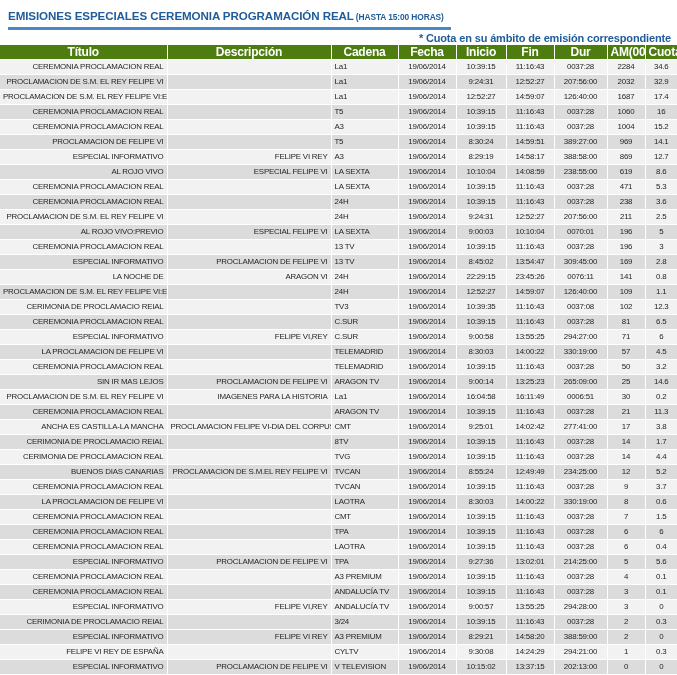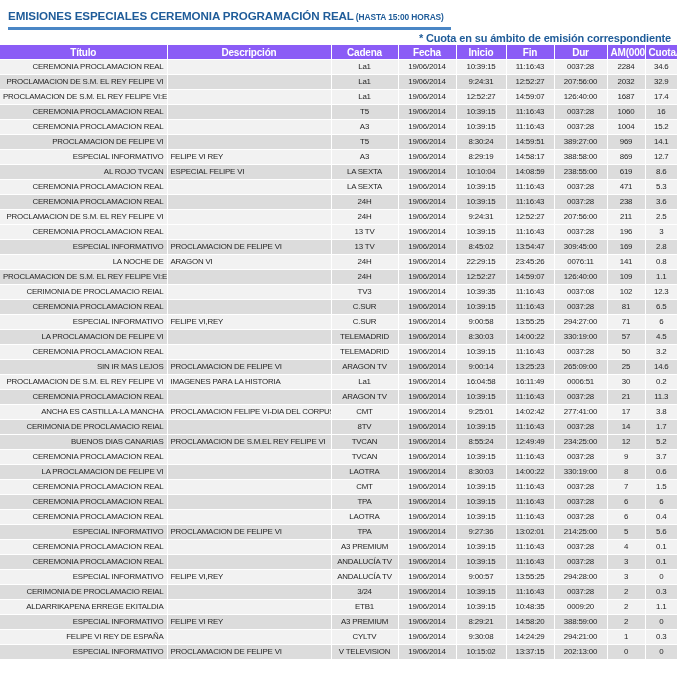--- a/index.html
+++ b/index.html
@@ -67,23 +67,23 @@
   }
 
   
   table.grid {
     border-collapse: collapse;
     width: 677px;
     table-layout: fixed;
     margin: 0;
   }
   table.grid th {
-    background: #8b5cf6;
+    background: #4d7c0f;
     color: #ffffff;
-    font-size: 10px;
+    font-size: 12px;
     font-weight: bold;
     height: 14px;
     padding: 0 3px;
     border-right: 1px solid #ffffff;
     border-bottom: 1px solid #ffffff;
     text-align: center;
     letter-spacing: -0.2px;
     white-space: nowrap;
     overflow: hidden;
   }
@@ -100,22 +100,22 @@
     overflow: hidden;
     letter-spacing: -0.2px;
     color: #1f1f1f;
   }
   table.grid td:last-child { border-right: none; }
 
   tr.band-a td { background: #F2F2F2; }
   tr.band-b td { background: #DCDCDC; }
 
   td.c-titulo      { text-align: right; }
-  td.c-descripcion { text-align: left; }
-  td.c-cadena      { text-align: center; }
+  td.c-descripcion { text-align: right; }
+  td.c-cadena      { text-align: left; }
   td.c-fecha,
   td.c-inicio,
   td.c-fin,
   td.c-dur,
   td.c-am,
   td.c-cuota       { text-align: center; }
 
   col.w-titulo      { width: 167px; }
   col.w-descripcion { width: 164px; }
   col.w-cadena      { width: 67px; }
@@ -243,21 +243,21 @@
             <td class="c-descripcion">FELIPE VI REY</td>
             <td class="c-cadena">A3</td>
             <td class="c-fecha">19/06/2014</td>
             <td class="c-inicio">8:29:19</td>
             <td class="c-fin">14:58:17</td>
             <td class="c-dur">388:58:00</td>
             <td class="c-am">869</td>
             <td class="c-cuota">12.7</td>
           </tr>
           <tr class="band-b">
-            <td class="c-titulo">AL ROJO TVCAN</td>
+            <td class="c-titulo">AL ROJO VIVO</td>
             <td class="c-descripcion">ESPECIAL FELIPE VI</td>
             <td class="c-cadena">LA SEXTA</td>
             <td class="c-fecha">19/06/2014</td>
             <td class="c-inicio">10:10:04</td>
             <td class="c-fin">14:08:59</td>
             <td class="c-dur">238:55:00</td>
             <td class="c-am">619</td>
             <td class="c-cuota">8.6</td>
           </tr>
           <tr class="band-a">
@@ -286,20 +286,31 @@
             <td class="c-titulo">PROCLAMACION DE S.M. EL REY FELIPE VI</td>
             <td class="c-descripcion"></td>
             <td class="c-cadena">24H</td>
             <td class="c-fecha">19/06/2014</td>
             <td class="c-inicio">9:24:31</td>
             <td class="c-fin">12:52:27</td>
             <td class="c-dur">207:56:00</td>
             <td class="c-am">211</td>
             <td class="c-cuota">2.5</td>
           </tr>
+          <tr class="band-b">
+            <td class="c-titulo">AL ROJO VIVO:PREVIO</td>
+            <td class="c-descripcion">ESPECIAL FELIPE VI</td>
+            <td class="c-cadena">LA SEXTA</td>
+            <td class="c-fecha">19/06/2014</td>
+            <td class="c-inicio">9:00:03</td>
+            <td class="c-fin">10:10:04</td>
+            <td class="c-dur">0070:01</td>
+            <td class="c-am">196</td>
+            <td class="c-cuota">5</td>
+          </tr>
           <tr class="band-a">
             <td class="c-titulo">CEREMONIA PROCLAMACION REAL</td>
             <td class="c-descripcion"></td>
             <td class="c-cadena">13 TV</td>
             <td class="c-fecha">19/06/2014</td>
             <td class="c-inicio">10:39:15</td>
             <td class="c-fin">11:16:43</td>
             <td class="c-dur">0037:28</td>
             <td class="c-am">196</td>
             <td class="c-cuota">3</td>
@@ -440,20 +451,31 @@
             <td class="c-titulo">CERIMONIA DE PROCLAMACIO REIAL</td>
             <td class="c-descripcion"></td>
             <td class="c-cadena">8TV</td>
             <td class="c-fecha">19/06/2014</td>
             <td class="c-inicio">10:39:15</td>
             <td class="c-fin">11:16:43</td>
             <td class="c-dur">0037:28</td>
             <td class="c-am">14</td>
             <td class="c-cuota">1.7</td>
           </tr>
+          <tr class="band-a">
+            <td class="c-titulo">CERIMONIA DE PROCLAMACION REAL</td>
+            <td class="c-descripcion"></td>
+            <td class="c-cadena">TVG</td>
+            <td class="c-fecha">19/06/2014</td>
+            <td class="c-inicio">10:39:15</td>
+            <td class="c-fin">11:16:43</td>
+            <td class="c-dur">0037:28</td>
+            <td class="c-am">14</td>
+            <td class="c-cuota">4.4</td>
+          </tr>
           <tr class="band-b">
             <td class="c-titulo">BUENOS DIAS CANARIAS</td>
             <td class="c-descripcion">PROCLAMACION DE S.M.EL REY FELIPE VI</td>
             <td class="c-cadena">TVCAN</td>
             <td class="c-fecha">19/06/2014</td>
             <td class="c-inicio">8:55:24</td>
             <td class="c-fin">12:49:49</td>
             <td class="c-dur">234:25:00</td>
             <td class="c-am">12</td>
             <td class="c-cuota">5.2</td>
@@ -561,31 +583,20 @@
             <td class="c-titulo">CERIMONIA DE PROCLAMACIO REIAL</td>
             <td class="c-descripcion"></td>
             <td class="c-cadena">3/24</td>
             <td class="c-fecha">19/06/2014</td>
             <td class="c-inicio">10:39:15</td>
             <td class="c-fin">11:16:43</td>
             <td class="c-dur">0037:28</td>
             <td class="c-am">2</td>
             <td class="c-cuota">0.3</td>
           </tr>
-          <tr class="band-a">
-            <td class="c-titulo">ALDARRIKAPENA ERREGE EKITALDIA</td>
-            <td class="c-descripcion"></td>
-            <td class="c-cadena">ETB1</td>
-            <td class="c-fecha">19/06/2014</td>
-            <td class="c-inicio">10:39:15</td>
-            <td class="c-fin">10:48:35</td>
-            <td class="c-dur">0009:20</td>
-            <td class="c-am">2</td>
-            <td class="c-cuota">1.1</td>
-          </tr>
           <tr class="band-b">
             <td class="c-titulo">ESPECIAL INFORMATIVO</td>
             <td class="c-descripcion">FELIPE VI REY</td>
             <td class="c-cadena">A3 PREMIUM</td>
             <td class="c-fecha">19/06/2014</td>
             <td class="c-inicio">8:29:21</td>
             <td class="c-fin">14:58:20</td>
             <td class="c-dur">388:59:00</td>
             <td class="c-am">2</td>
             <td class="c-cuota">0</td>

